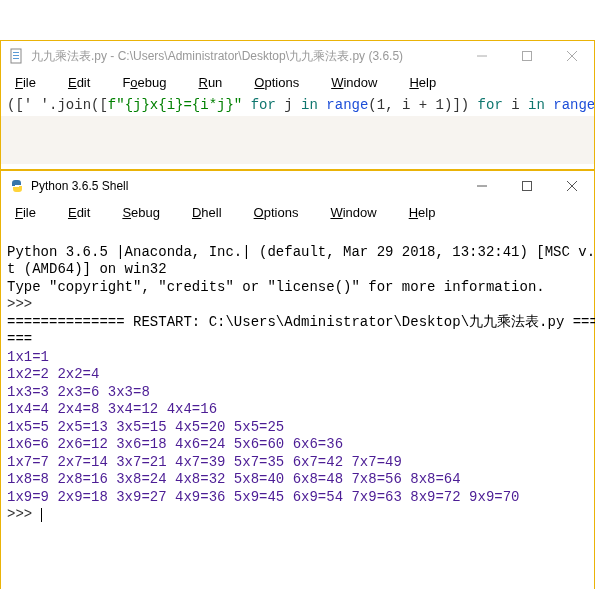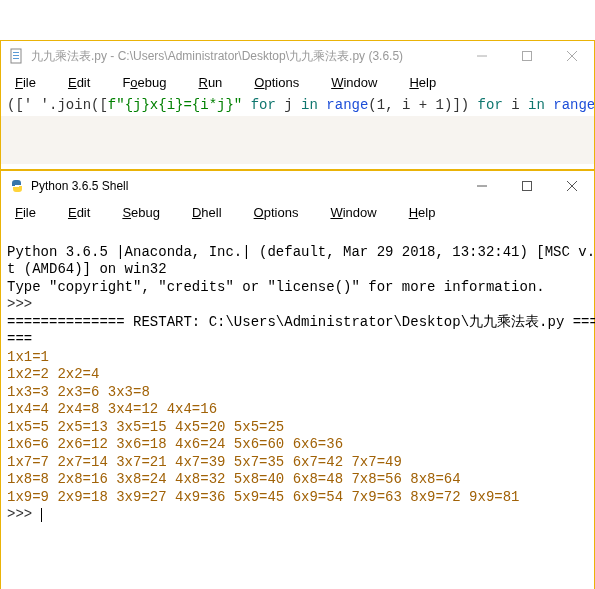--- a/index.html
+++ b/index.html
@@ -17,21 +17,21 @@
 .menu-item { padding: 2px 8px; cursor: pointer; font-size: 13px; }
 .menu-item u { text-decoration: underline; }
 .code-area { font-family: "Courier New", monospace; font-size: 14px; padding: 2px 6px; background: #fff; line-height: 1.3; white-space: pre; overflow: hidden; }
 .tok-op { color: #333; }
 .tok-str { color: #008000; }
 .tok-kw { color: #0f766e; }
 .tok-num { color: #333; }
 .tok-func { color: #1d4ed8; }
 .shell-out { font-family: "Courier New", monospace; font-size: 14px; padding: 2px 6px; line-height: 1.25; white-space: pre; }
 .shell-line { color: #000; }
-.shell-blue { color: #a16207; }
+.shell-blue { color: #4c1d95; }
 .shell-prompt { color: #333; }
 .cursor-bar { display: inline-block; width: 1px; height: 14px; background: #000; vertical-align: text-bottom; }
 #win-editor { left: 0; top: 0; width: 595px; height: 130px; }
 #win-shell { left: 0; top: 130px; width: 595px; height: 459px; }
 .grey-fill { background: #f7f4f0; width: 100%; }
 </style>
 </head>
 <body>
 
 <div class="window" id="win-editor">
@@ -122,16 +122,16 @@
 <span class="shell-line">============== RESTART: C:\Users\Administrator\Desktop\九九乘法表.py ===========</span>
 <span class="shell-line">===</span>
 <span class="shell-blue">1x1=1</span>
 <span class="shell-blue">1x2=2 2x2=4</span>
 <span class="shell-blue">1x3=3 2x3=6 3x3=8</span>
 <span class="shell-blue">1x4=4 2x4=8 3x4=12 4x4=16</span>
 <span class="shell-blue">1x5=5 2x5=13 3x5=15 4x5=20 5x5=25</span>
 <span class="shell-blue">1x6=6 2x6=12 3x6=18 4x6=24 5x6=60 6x6=36</span>
 <span class="shell-blue">1x7=7 2x7=14 3x7=21 4x7=39 5x7=35 6x7=42 7x7=49</span>
 <span class="shell-blue">1x8=8 2x8=16 3x8=24 4x8=32 5x8=40 6x8=48 7x8=56 8x8=64</span>
-<span class="shell-blue">1x9=9 2x9=18 3x9=27 4x9=36 5x9=45 6x9=54 7x9=63 8x9=72 9x9=81</span>
+<span class="shell-blue">1x9=9 2x9=18 3x9=27 4x9=36 5x9=45 6x9=54 7x9=63 8x9=72 9x9=70</span>
 <span class="shell-prompt">&gt;&gt;&gt; </span><span class="cursor-bar"></span>
 </div>
 </div>
 
 </body></html>

